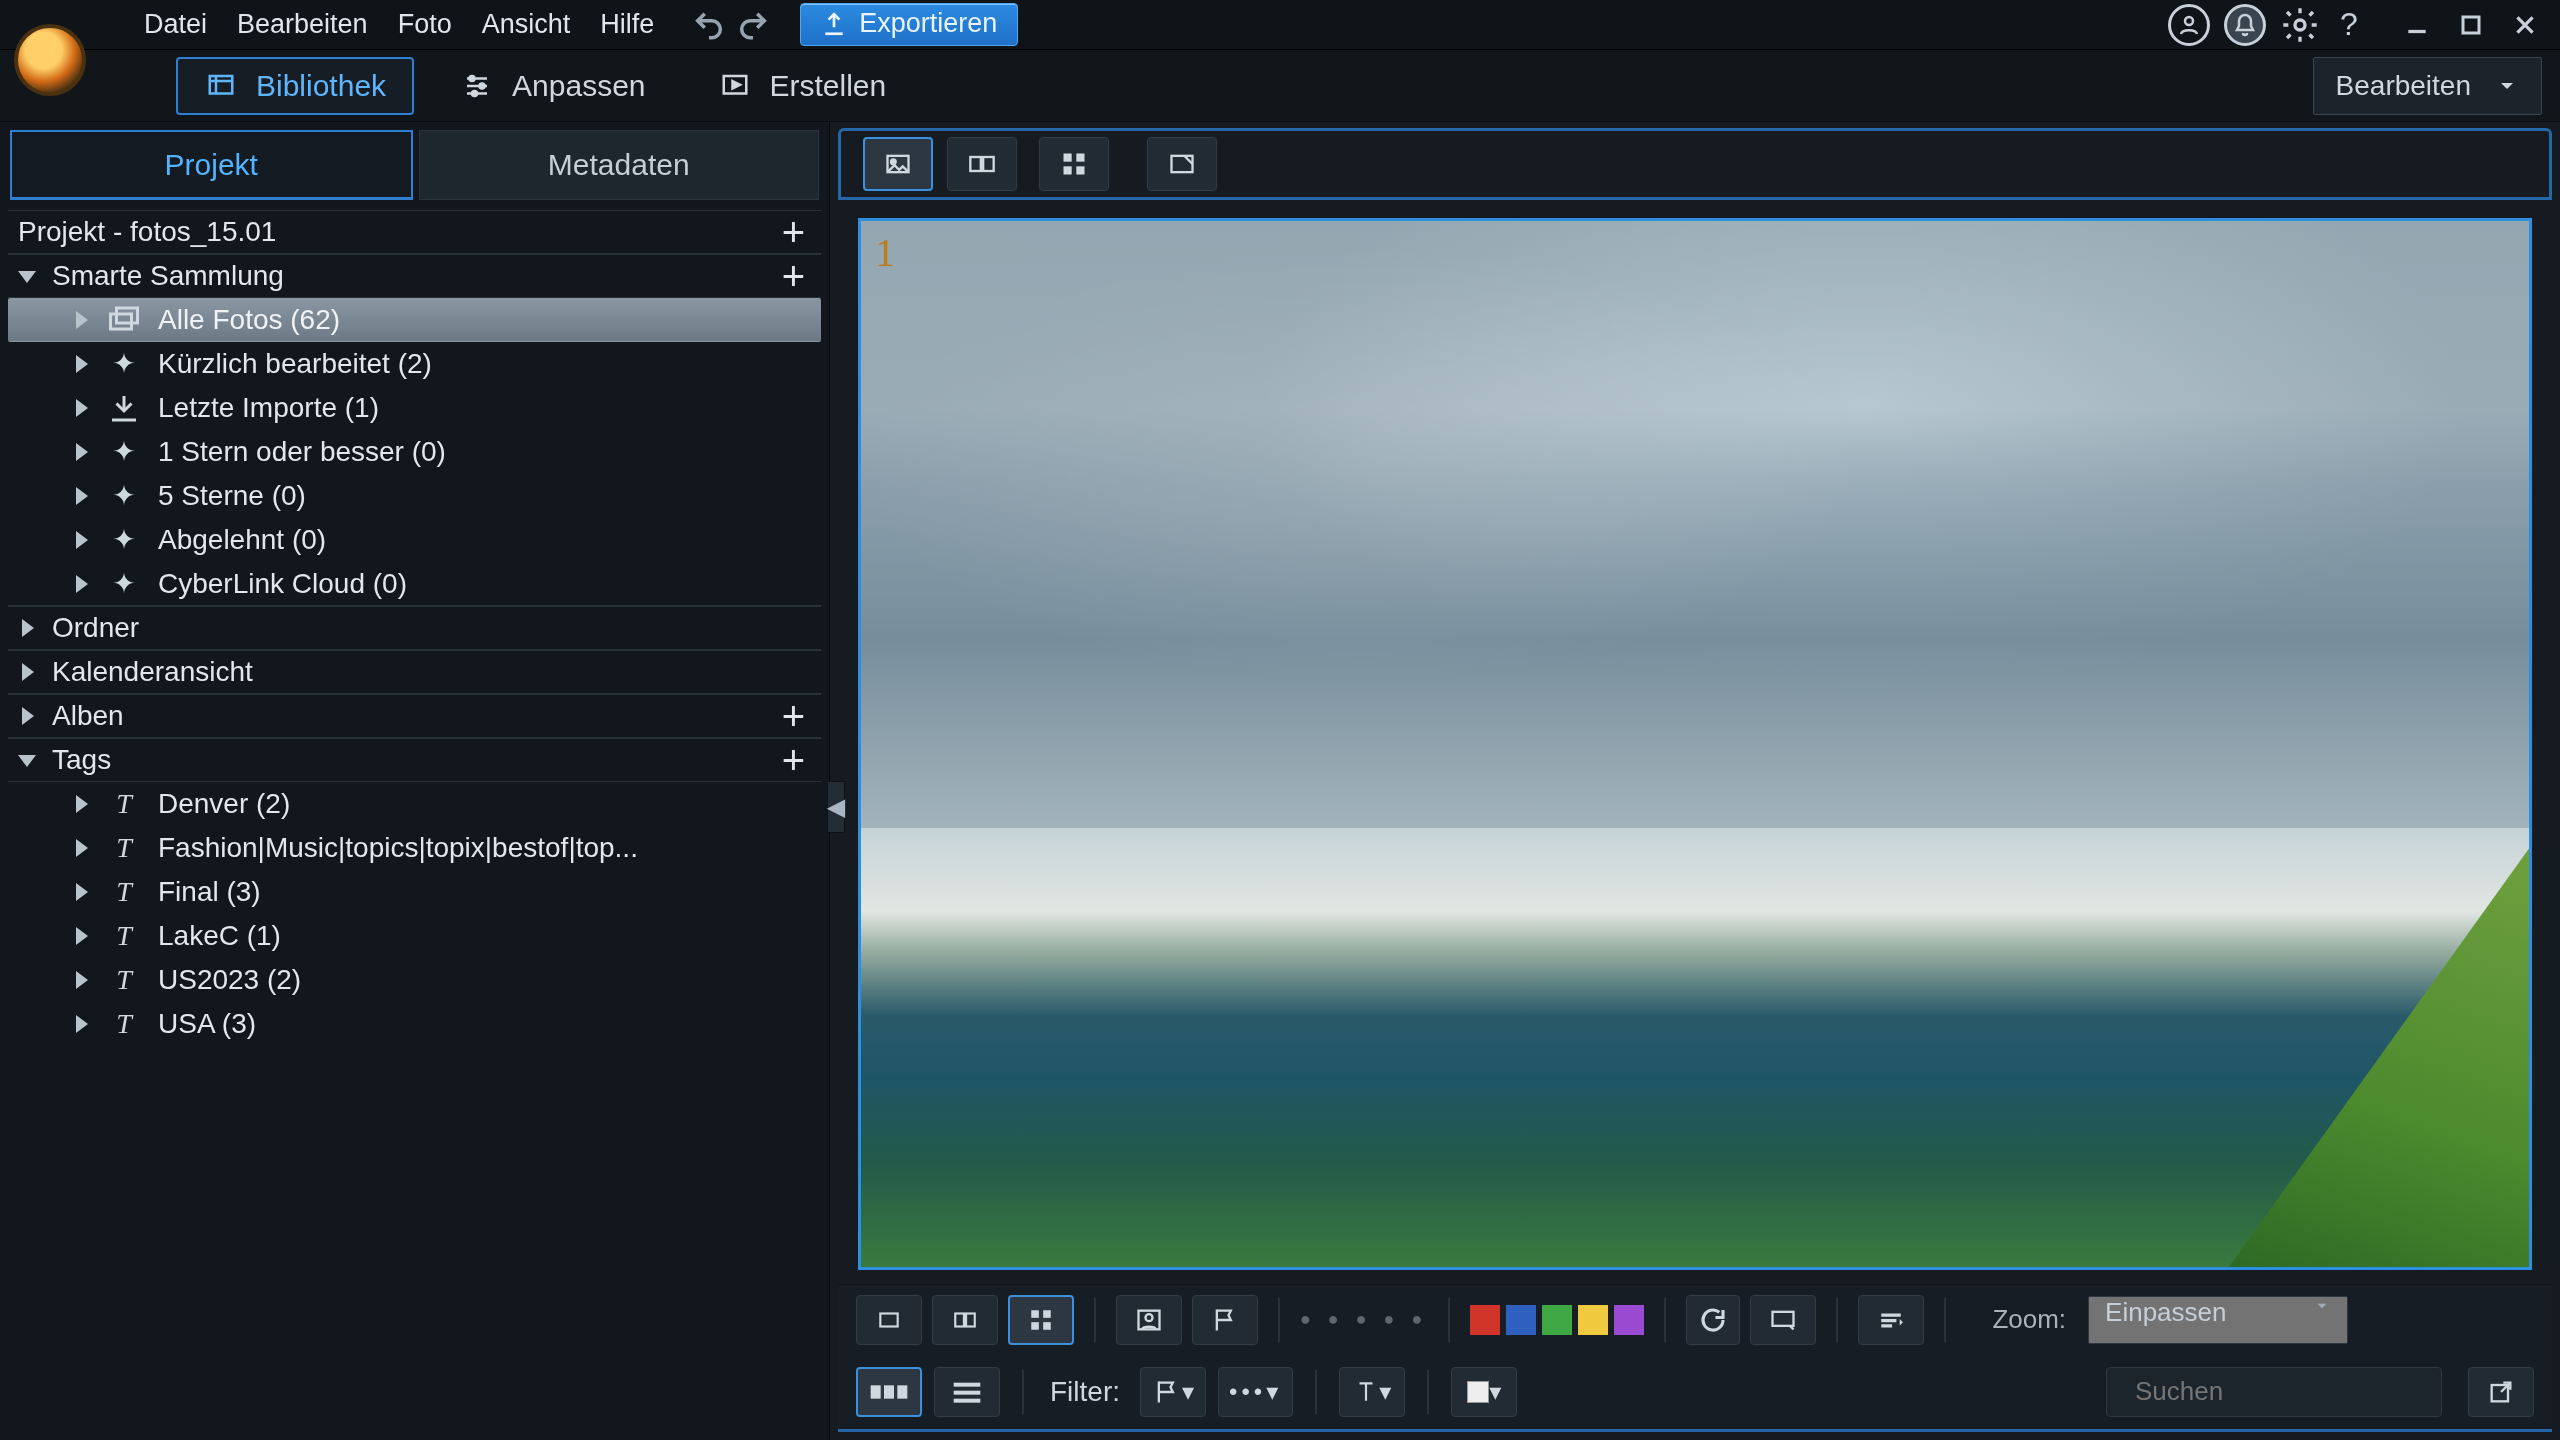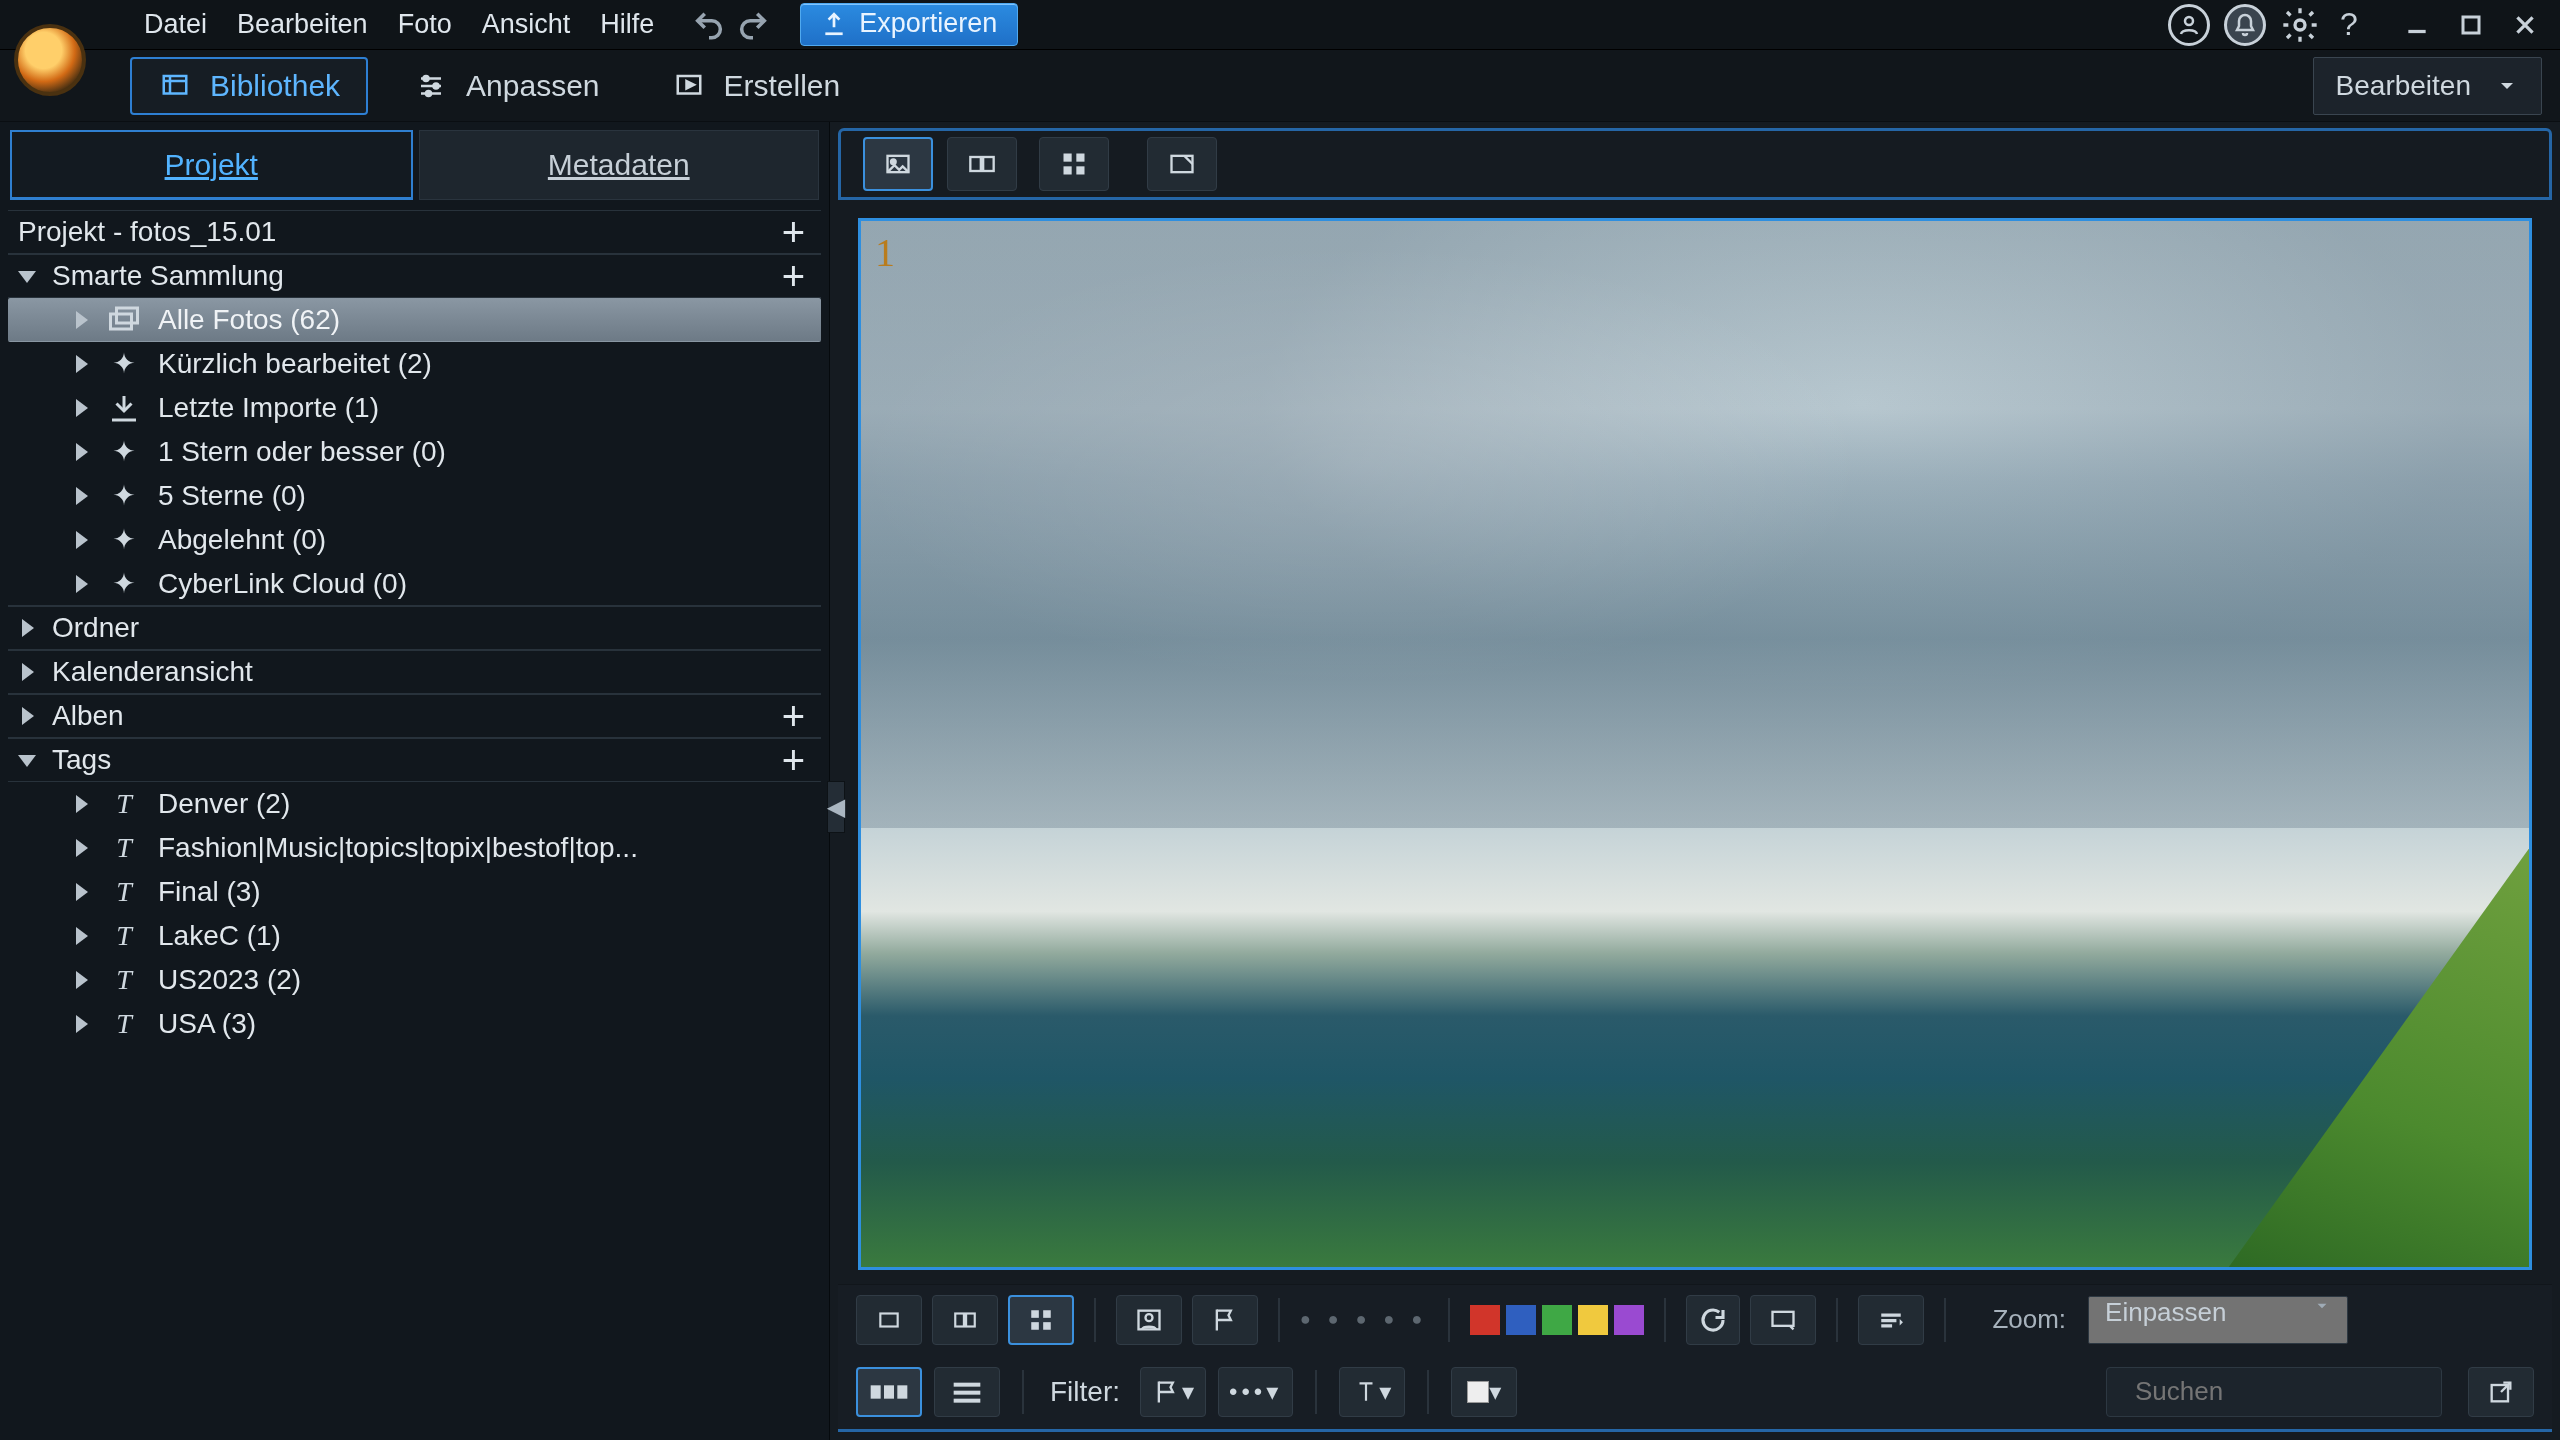--- a/index.html
+++ b/index.html
@@ -24,29 +24,29 @@
   .menu span{cursor:pointer;color:#dfe6ec;}
   .undo-redo{display:flex;gap:10px;margin-left:38px;}
   .tbicon{width:34px;height:34px;display:flex;align-items:center;justify-content:center;color:#97a4b0;border-radius:4px;}
   .export-btn{margin-left:30px;background:linear-gradient(#2b8be0,#1f70c8);border:1px solid #50a9ef;border-radius:4px;display:flex;align-items:center;gap:12px;padding:4px 20px 6px;color:#e9f4ff;font-size:27px;box-shadow:inset 0 1px 0 #7fc4ff;}
   .titleright{display:flex;gap:14px;align-items:center;margin-left:auto;}
   .circicon{width:42px;height:42px;border:3px solid #c8d1d9;border-radius:50%;display:flex;align-items:center;justify-content:center;color:#c8d1d9;}
   .winctrl{display:flex;gap:12px;margin-left:18px;}
   .winbox{width:42px;height:36px;display:flex;align-items:center;justify-content:center;color:#c8d1d9;}
   .modebar{height:72px;display:flex;align-items:center;background:var(--bg);border-bottom:1px solid #0a0e12;padding-left:130px;}
   .modebtn{display:flex;align-items:center;gap:18px;padding:10px 26px;font-size:30px;color:#cfd8df;border-radius:4px;margin-right:20px;}
-  .modebtn.active{border:2px solid var(--accent);color:#5eb6ff;background:#161d24;}
+  .modebtn.active{border:2px solid var(--accent);color:#5eb6ff;background:#161d24;margin-left:46px;}
   .modeicon{width:34px;height:30px;}
   .rightcombo{margin-left:auto;margin-right:18px;border:1px solid #3a4550;background:#1c232b;padding:12px 22px;font-size:28px;display:flex;align-items:center;gap:24px;border-radius:2px;}
   
   .body{flex:1;display:flex;min-height:0;}
   .sidebar{width:830px;background:#11171d;display:flex;flex-direction:column;border-right:1px solid #060a0d;position:relative;}
   .sidehandle{position:absolute;right:-16px;top:50%;width:18px;height:52px;background:#242d36;display:flex;align-items:center;justify-content:center;color:#aab6c1;border:1px solid #0d1216;}
   .sidetabs{display:flex;height:70px;margin:8px 10px 2px;gap:6px;}
-  .sidetab{flex:1;display:flex;align-items:center;justify-content:center;font-size:30px;background:#1e262e;border:1px solid #2a343e;color:#c6cfd7;text-decoration:underline;}
+  .sidetab{flex:1;display:flex;align-items:center;justify-content:center;font-size:30px;background:#1e262e;border:1px solid #2a343e;color:#c6cfd7;}
   .sidetab.active{color:#52b3ff;border:2px solid #2f7fd0;background:#131a21;border-bottom:3px solid #2f7fd0;}
   .tree{flex:1;overflow:hidden;margin:0 8px;padding-top:8px;}
   .row{display:flex;align-items:center;height:44px;padding:0 10px;border-bottom:1px solid rgba(0,0,0,0);color:#e1e7ec;font-size:28px;}
   .row.header{border-top:1px solid #28323b;border-bottom:1px solid #28323b;}
   .row.sub{padding-left:64px;}
   .row.sel{background:linear-gradient(#8a97a3,#6d7a86);color:#f0f3f6;border-radius:2px;}
   .caret{width:22px;height:22px;margin-right:12px;color:#b9c3cc;position:relative;flex:0 0 22px;}
   .caret.right::before{content:"";position:absolute;left:4px;top:2px;border-top:9px solid transparent;border-bottom:9px solid transparent;border-left:12px solid currentColor;}
   .caret.down::before{content:"";position:absolute;left:0;top:6px;border-left:9px solid transparent;border-right:9px solid transparent;border-top:12px solid currentColor;}
   .rowicon{width:36px;height:30px;margin-right:16px;flex:0 0 36px;display:flex;align-items:center;justify-content:center;color:#cfd8df;}

